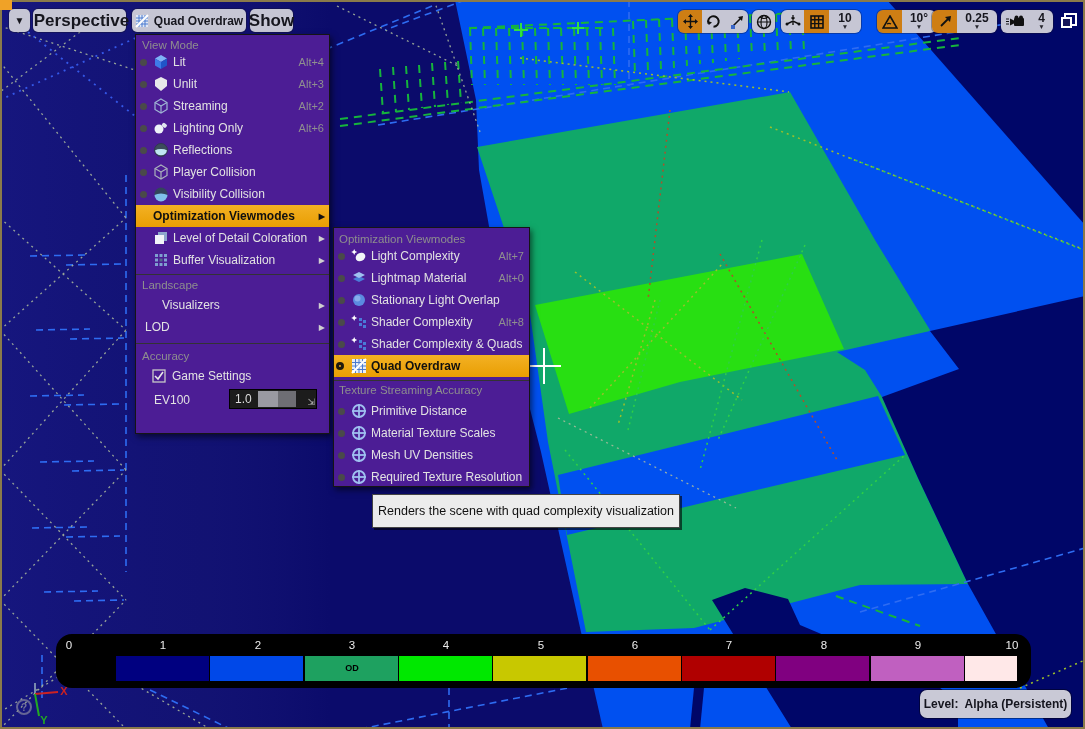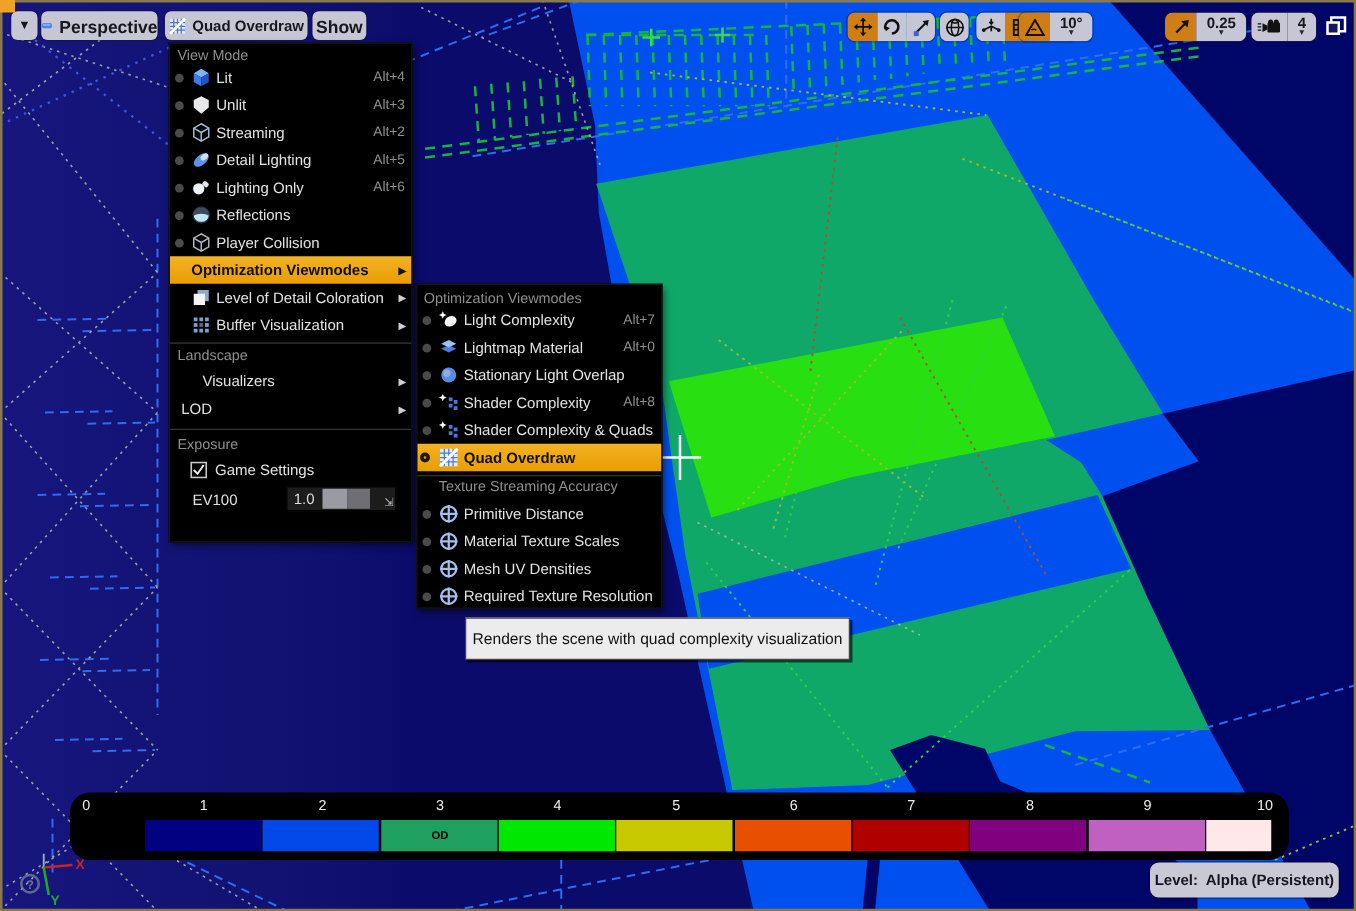--- a/index.html
+++ b/index.html
@@ -1,25 +1,25 @@
 <!DOCTYPE html>
 <html><head><meta charset="utf-8">
 <style>
 *{margin:0;padding:0;box-sizing:border-box}
 html,body{width:1085px;height:729px;overflow:hidden;background:#14147A;font-family:"Liberation Sans",sans-serif}
 #vp{position:relative;width:1085px;height:729px;overflow:hidden}
 #scene{position:absolute;left:0;top:0;z-index:0}
-.btn{position:absolute;background:#c6c6d4;border-radius:5px;color:#16161e;font-weight:bold;font-size:14px;display:flex;align-items:center;justify-content:center;z-index:10;box-shadow:0 0 0 1px rgba(20,20,40,.35)}
+.btn{position:absolute;background:#c6c6d4;border-radius:5px;color:#16161e;font-weight:bold;font-size:17px;display:flex;align-items:center;justify-content:center;z-index:10;box-shadow:0 0 0 1px rgba(20,20,40,.35)}
 .grp{position:absolute;display:flex;border-radius:6px;overflow:hidden;z-index:10;box-shadow:0 0 0 1px rgba(20,20,40,.35)}
 .cell{height:23px;display:flex;align-items:center;justify-content:center;font-weight:bold;font-size:12px;color:#16161e}
 .cg{background:#c6c6d4}.co{background:#ce7e14}
 .caret{font-size:6.5px;color:#26262e;line-height:1;margin-top:0}
 .numcell{display:flex;flex-direction:column;align-items:center;justify-content:center}
 .numcell b{line-height:11px;font-weight:bold}
-.menu{position:absolute;background:#000000;z-index:20;box-shadow:2px 3px 6px rgba(0,0,0,.55);border:1px solid #151515}
+.menu{position:absolute;background:#4c1d95;z-index:20;box-shadow:2px 3px 6px rgba(0,0,0,.55);border:1px solid #151515}
 .mhead{color:#8e8e8e;font-size:11.5px;padding:4px 6px 2px 6px}
 .mrow{position:relative;height:22px;display:flex;align-items:center;color:#e2e2e2;font-size:12px}
 .mrow .ric{position:absolute;left:17px;width:16px;height:16px}
 .mrow .lbl{position:absolute;left:37px;white-space:nowrap}
 .mrow .sc{position:absolute;right:5px;color:#8f8f8f;font-size:11px}
 .mrow .arr{position:absolute;right:4px;color:#cfcfcf;font-size:8px}
 .dot{position:absolute;left:4px;width:7px;height:7px;border-radius:50%;background:#4a4a4a}
 .hl{background:linear-gradient(#f3b124,#e99e02);color:#101010;font-weight:bold}
 .sep{height:1px;background:#121212;margin:3px 0 2px 0;border-bottom:1px solid #333}
 .lg{position:absolute;top:639px;width:40px;text-align:center;font-size:11.5px;color:#ececec}
@@ -245,21 +245,21 @@
             <line x1="1" y1="4.8" x2="13" y2="4.8"></line>
             <line x1="1" y1="8.6" x2="13" y2="8.6"></line>
           </g>
         </svg>
       </div>
   <div class="cell cg numcell" style="width:32px">
         <b>10</b>
         <span class="caret">▼</span>
       </div>
 </div>
-<div class="grp" style="left:815px;top:10px">
+<div class="grp" style="left:877px;top:10px">
   <div class="cell co" style="width:25px">
     <svg width="16" height="14" viewBox="0 0 16 14">
           <path d="M8 1 L15 13 L1 13 Z" fill="none" stroke="#111" stroke-width="1.6"></path>
           <path d="M5 9 A4 4 0 0 1 9 9" fill="none" stroke="#111" stroke-width="1.2"></path>
         </svg>
       </div>
   <div class="cell cg numcell" style="width:34px">
         <b>10°</b>
         <span class="caret">▼</span>
       </div>
@@ -327,29 +327,20 @@
           <line x1="2" y1="4.5" x2="8" y2="8"></line>
           <line x1="14" y1="4.5" x2="8" y2="8"></line>
           <line x1="8" y1="8" x2="8" y2="15"></line>
         </svg>
         <span class="lbl">Streaming</span>
         <span class="sc">Alt+2</span>
       </div>
   <div class="mrow">
         <span class="dot"></span>
         <svg class="ric" viewBox="0 0 16 16">
-          <ellipse cx="8" cy="8" rx="7" ry="4" transform="rotate(-40 8 8)" fill="#5b93ea"></ellipse>
-          <ellipse cx="10.5" cy="5.5" rx="3.5" ry="2.2" transform="rotate(-40 10.5 5.5)" fill="#cfe0f8"></ellipse>
-        </svg>
-        <span class="lbl">Detail Lighting</span>
-        <span class="sc">Alt+5</span>
-      </div>
-  <div class="mrow">
-        <span class="dot"></span>
-        <svg class="ric" viewBox="0 0 16 16">
           <circle cx="6" cy="9" r="4.5" fill="#eef2f8"></circle>
           <rect x="9" y="3" width="5" height="4" rx="1.5" transform="rotate(40 11 5)" fill="#dfe5ee"></rect>
         </svg>
         <span class="lbl">Lighting Only</span>
         <span class="sc">Alt+6</span>
       </div>
   <div class="mrow">
         <span class="dot"></span>
         <svg class="ric" viewBox="0 0 16 16">
           <circle cx="8" cy="8" r="6.5" fill="#3c4c5c"></circle>
@@ -360,20 +351,28 @@
       </div>
   <div class="mrow">
         <span class="dot"></span>
         <svg class="ric" viewBox="0 0 16 16" fill="none" stroke="#aab2bc" stroke-width="1.2">
           <polygon points="8,1 14,4.5 14,11.5 8,15 2,11.5 2,4.5"></polygon>
           <line x1="2" y1="4.5" x2="8" y2="8"></line>
           <line x1="14" y1="4.5" x2="8" y2="8"></line>
           <line x1="8" y1="8" x2="8" y2="15"></line>
         </svg>
         <span class="lbl">Player Collision</span>
+      </div>
+  <div class="mrow">
+        <span class="dot"></span>
+        <svg class="ric" viewBox="0 0 16 16">
+          <circle cx="8" cy="8" r="6.5" fill="#33455c"></circle>
+          <path d="M1.5 9 A6.5 6.5 0 0 0 14.5 9 A 9 5 0 0 0 1.5 9" fill="#7fc0ea"></path>
+        </svg>
+        <span class="lbl">Visibility Collision</span>
       </div>
   <div class="mrow hl">
         <span class="lbl" style="left:17px">Optimization Viewmodes</span>
         <span class="arr" style="color:#111">▶</span>
       </div>
   <div class="mrow">
         <span class="dot" style="background:none"></span>
         <svg class="ric" viewBox="0 0 16 16">
           <rect x="5" y="2" width="9" height="9" fill="#8fa8cc"></rect>
           <rect x="2" y="5" width="9" height="9" fill="#f2f4f8"></rect>
@@ -401,21 +400,21 @@
   <div class="mhead" style="padding:0 0 0 6px;height:17px;line-height:17px">Landscape</div>
   <div class="mrow">
         <span class="lbl" style="left:26px">Visualizers</span>
         <span class="arr">▶</span>
       </div>
   <div class="mrow">
         <span class="lbl" style="left:9px">LOD</span>
         <span class="arr">▶</span>
       </div>
   <div class="sep" style="margin:5px 0 4px 0"></div>
-  <div class="mhead" style="padding:0 0 0 6px;height:17px;line-height:17px">Exposure</div>
+  <div class="mhead" style="padding:0 0 0 6px;height:17px;line-height:17px">Accuracy</div>
   <div class="mrow">
         <svg style="position:absolute;left:16px" width="14" height="14" viewBox="0 0 14 14">
           <rect x="1" y="1" width="12" height="12" fill="none" stroke="#c8c8c8" stroke-width="1.3"></rect>
           <path d="M3 7 L6 10 L11 3" fill="none" stroke="#e8e8e8" stroke-width="1.6"></path>
         </svg>
         <span class="lbl" style="left:36px">Game Settings</span>
       </div>
   <div class="mrow" style="height:26px">
         <span class="lbl" style="left:18px">EV100</span>
     <div style="position:absolute;left:93px;top:2px;width:88px;height:20px;background:#1c1c1c;border:1px solid #000;color:#ddd;font-size:12px;line-height:18px;padding-left:5px">1.0
@@ -491,21 +490,21 @@
             <line x1="1" y1="11.5" x2="15" y2="11.5"></line>
             <line x1="4.5" y1="1" x2="4.5" y2="15"></line>
             <line x1="8" y1="1" x2="8" y2="15"></line>
             <line x1="11.5" y1="1" x2="11.5" y2="15"></line>
           </g>
           <line x1="1" y1="15" x2="15" y2="1" stroke="#fff" stroke-width="2.2"></line>
         </svg>
         <span class="lbl">Quad Overdraw</span>
       </div>
   <div class="sep"></div>
-  <div class="mhead" style="padding:0 0 0 17px;height:17px;line-height:15px">Texture Streaming Accuracy</div>
+  <div class="mhead" style="padding:0 0 0 5px;height:17px;line-height:15px">Texture Streaming Accuracy</div>
   <div class="mrow">
         <span class="dot"></span>
         <svg class="ric" viewBox="0 0 16 16" fill="none" stroke="#9fc0f0" stroke-width="1.8">
           <circle cx="8" cy="8" r="6"></circle>
           <line x1="8" y1="1" x2="8" y2="15"></line>
           <line x1="1" y1="8" x2="15" y2="8"></line>
         </svg>
         <span class="lbl">Primitive Distance</span>
       </div>
   <div class="mrow">

